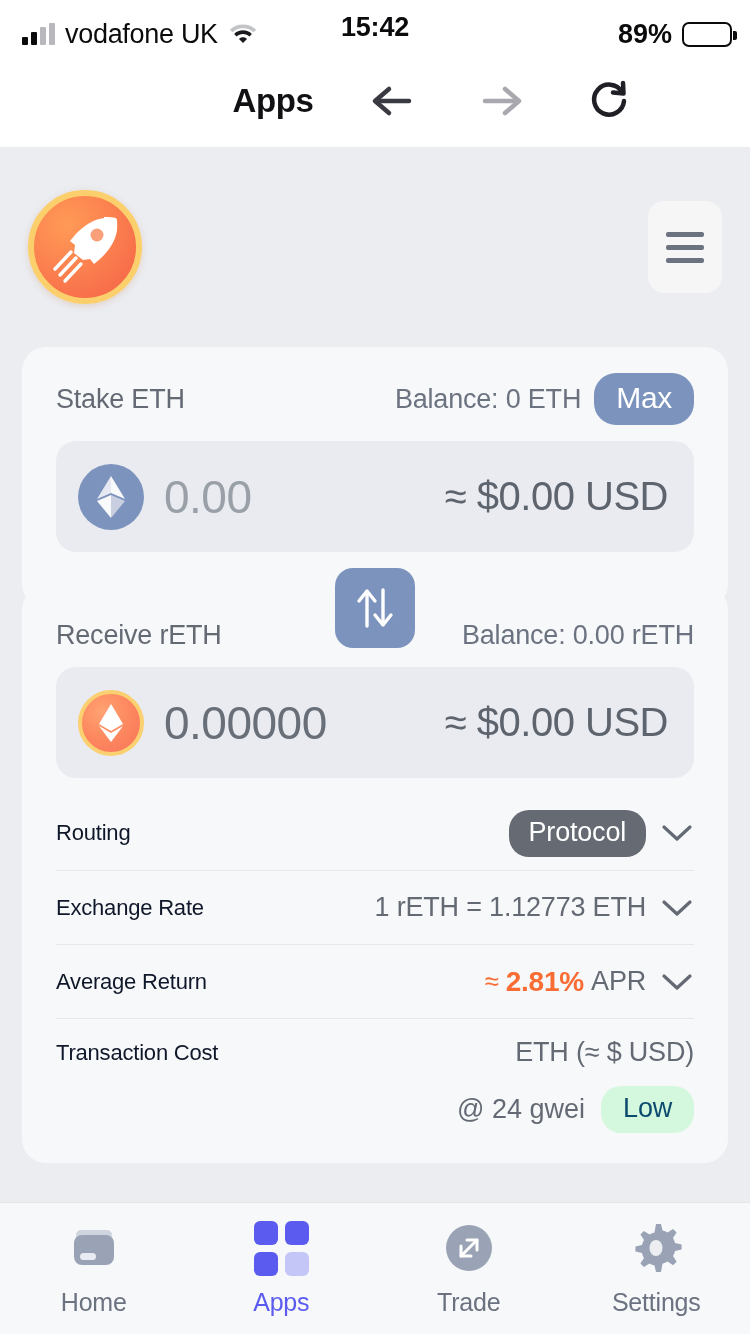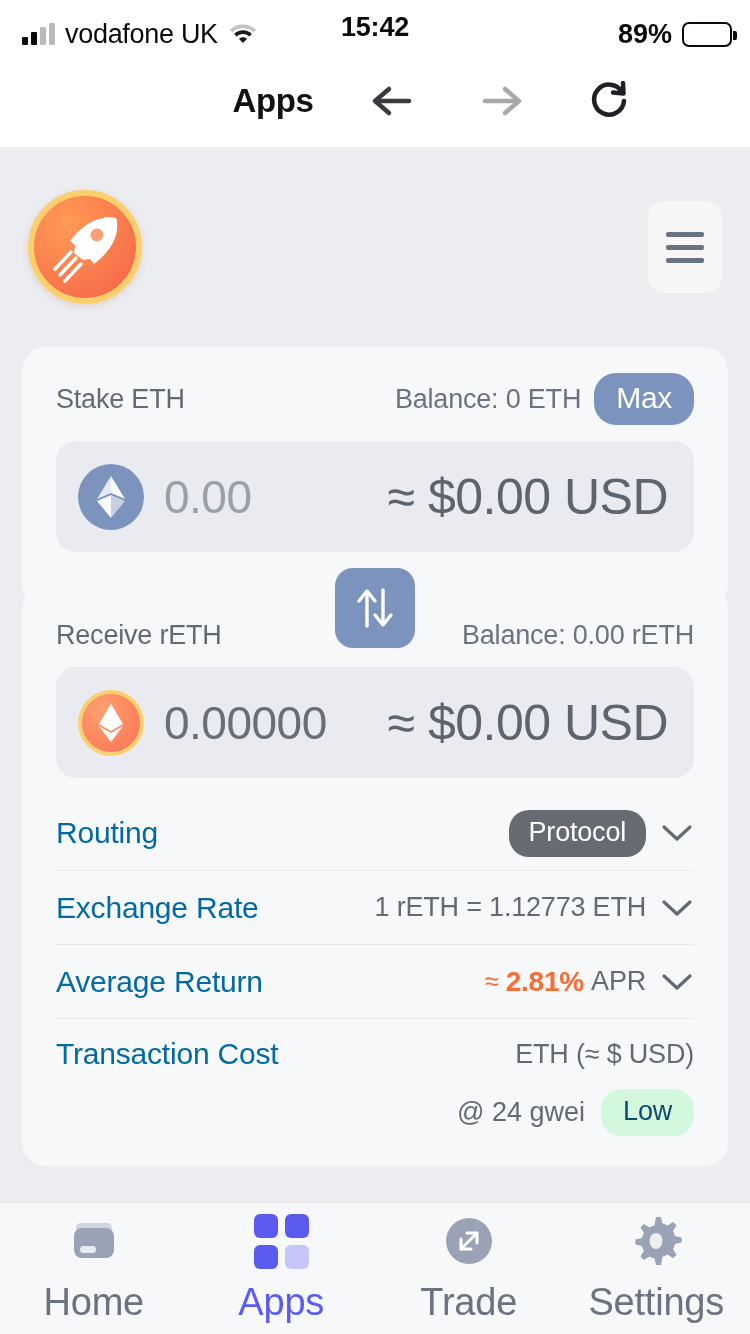--- a/index.html
+++ b/index.html
@@ -105,21 +105,21 @@
     padding: 8px 22px 10px 22px; font-size: 30px; letter-spacing: -0.3px;
   }
 
   .field {
     background: #e9ebf0; border-radius: 20px; height: 111px;
     display: flex; align-items: center; padding: 0 26px 0 22px;
   }
   .field .coin { flex: 0 0 auto; margin-right: 20px; }
   .amount { font-size: 46px; color: #9aa0a8; letter-spacing: -0.5px; }
   .amount.filled { color: #686f78; }
-  .usd { margin-left: auto; font-size: 50px; color: #5d646e; letter-spacing: -0.5px; }
+  .usd { margin-left: auto; font-size: 40px; color: #5d646e; letter-spacing: -0.5px; }
 
   .coin-eth {
     width: 66px; height: 66px; border-radius: 50%;
     background: #7b93bd; display: flex; align-items: center; justify-content: center;
   }
   .coin-reth {
     width: 66px; height: 66px; border-radius: 50%;
     background: radial-gradient(circle at 35% 30%, #ffa272 0%, #fd8a60 45%, #f97259 100%);
     border: 4px solid #fbd070; display: flex; align-items: center; justify-content: center;
   }
@@ -131,21 +131,21 @@
     display: flex; align-items: center; justify-content: center; z-index: 5;
   }
 
   
   .details { margin-top: 18px; }
   .drow {
     display: flex; align-items: center; justify-content: space-between;
     height: 74px; border-top: 1.5px solid #e6e8ea;
   }
   .drow:first-child { border-top: none; }
-  .dlabel { font-size: 30px; color: #0369a1; letter-spacing: -0.2px; }
+  .dlabel { font-size: 22px; color: #0f172a; letter-spacing: -0.2px; }
   .dval { display: flex; align-items: center; gap: 14px; font-size: 27px; color: #646a74; letter-spacing: -0.2px; }
   .pill-protocol {
     background: #666b73; color: #ffffff; border-radius: 20px;
     padding: 7px 20px 9px 20px; font-size: 27px; letter-spacing: -0.2px;
   }
   .apr-approx { color: #f96c34; font-size: 26px; }
   .apr-val { color: #f96c34; font-weight: bold; font-size: 28px; }
   .apr-unit { color: #646a74; }
   .chev { display: inline-flex; }
 
@@ -158,21 +158,21 @@
     padding: 7px 22px 9px 22px; font-size: 27px; letter-spacing: -0.2px;
   }
 
   
   .tabbar {
     position: absolute; left: 0; right: 0; bottom: 0; height: 132px;
     background: #f7f8f9; border-top: 1.5px solid #e4e6ea;
     display: flex; align-items: center;
   }
   .tab { flex: 1; display: flex; flex-direction: column; align-items: center; gap: 12px; }
-  .tab-label { font-size: 38px; color: #6b7280; letter-spacing: -0.2px; }
+  .tab-label { font-size: 25px; color: #6b7280; letter-spacing: -0.2px; }
   .tab.active .tab-label { color: #5b5bf0; }
   .tab-icon { height: 56px; display: flex; align-items: center; justify-content: center; }
 
   .grid-icon { display: grid; grid-template-columns: 24px 24px; grid-gap: 7px; }
   .grid-icon i { display: block; width: 24px; height: 24px; border-radius: 6px; background: #5b5bf0; }
   .grid-icon i:nth-child(4) { background: #c5c6f8; }
 </style>
 </head>
 <body>
 

